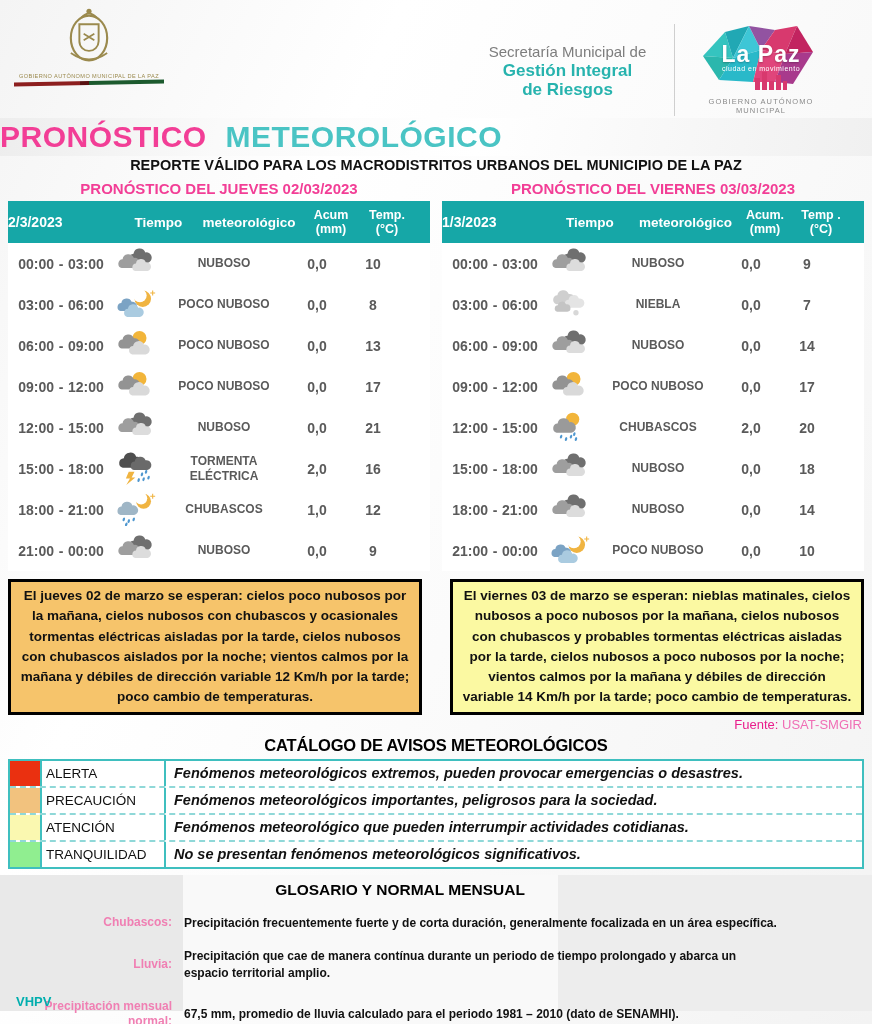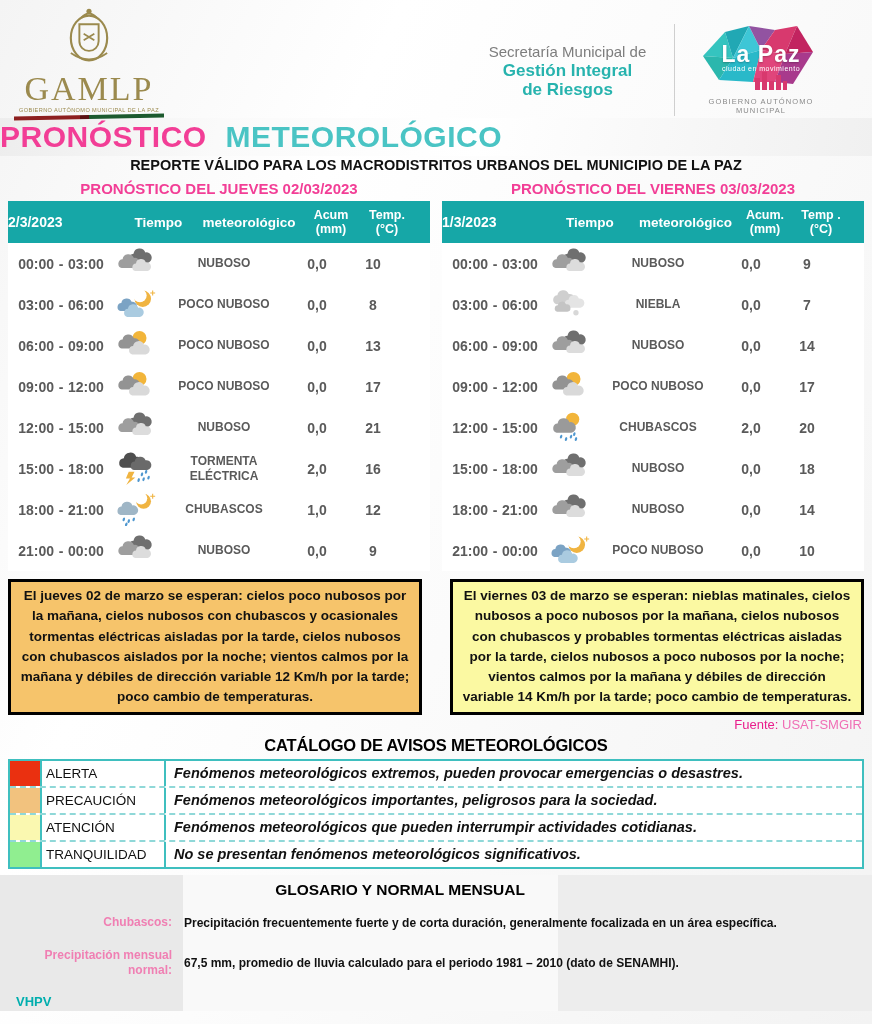--- a/index.html
+++ b/index.html
@@ -83,21 +83,20 @@
       <div>
         <svg width="70" height="62" viewBox="0 0 64 58">
           <ellipse cx="32" cy="30" rx="17" ry="21" fill="none" stroke="#9b8a4e" stroke-width="2"></ellipse>
           <path d="M23 17 h18 v16 a9 9 0 0 1 -9 9 a9 9 0 0 1 -9 -9 z" fill="none" stroke="#9b8a4e" stroke-width="1.8"></path>
           <path d="M25 11 q7 -8 14 0" fill="none" stroke="#9b8a4e" stroke-width="2"></path>
           <path d="M27 26 l10 6 M27 32 l10 -6" stroke="#9b8a4e" stroke-width="1.6"></path>
           <circle cx="32" cy="5" r="2.4" fill="#9b8a4e"></circle>
           <path d="M15 44 q17 12 34 0" fill="none" stroke="#9b8a4e" stroke-width="1.6"></path>
         </svg>
       </div>
-      <div class="gamlp-word">GAMLP</div>
       <div class="gamlp-cap">GOBIERNO AUTÓNOMO MUNICIPAL DE LA PAZ</div>
       <div class="gamlp-ribbon"></div>
     </div>
 
     <div class="secretaria">
       <div class="sec-l1">Secretaría Municipal de</div>
       <div class="sec-l2">Gestión Integral</div>
       <div class="sec-l2">de Riesgos</div>
     </div>
 
@@ -483,38 +482,42 @@
 
   <div class="crow">
     <span class="swatch" style="background: rgb(242, 194, 126);"></span>
     <span class="level">PRECAUCIÓN</span>
     <span class="cdesc">Fenómenos meteorológicos importantes, peligrosos para la sociedad.</span>
   </div>
 
   <div class="crow">
     <span class="swatch" style="background: rgb(250, 248, 176);"></span>
     <span class="level">ATENCIÓN</span>
-    <span class="cdesc">Fenómenos meteorológicos que pueden interrumpir actividades cotidianas.</span>
+    <span class="cdesc">Fenómenos meteorológico que pueden interrumpir actividades cotidianas.</span>
   </div>
 
   <div class="crow">
     <span class="swatch" style="background: rgb(144, 238, 144);"></span>
     <span class="level">TRANQUILIDAD</span>
     <span class="cdesc">No se presentan fenómenos meteorológicos significativos.</span>
   </div>
 </div>
 
   <div class="glos">
     <div class="glos-title">GLOSARIO Y NORMAL MENSUAL</div>
     <div>
   <div class="grow">
     <span class="gterm">Chubascos:</span>
     <span class="gdef">Precipitación frecuentemente fuerte y de corta duración, generalmente focalizada en un área específica.</span>
   </div>
 
+  <div class="grow">
+    <span class="gterm">Lluvia:</span>
+    <span class="gdef">Precipitación que cae de manera contínua durante un periodo de tiempo prolongado y abarca un espacio territorial amplio.</span>
+  </div>
 
   <div class="grow">
     <span class="gterm">Precipitación mensual normal:</span>
     <span class="gdef">67,5 mm, promedio de lluvia calculado para el periodo 1981 – 2010 (dato de SENAMHI).</span>
   </div>
 </div>
     <div class="vhpv">VHPV</div>
   </div>
 
 </div>

